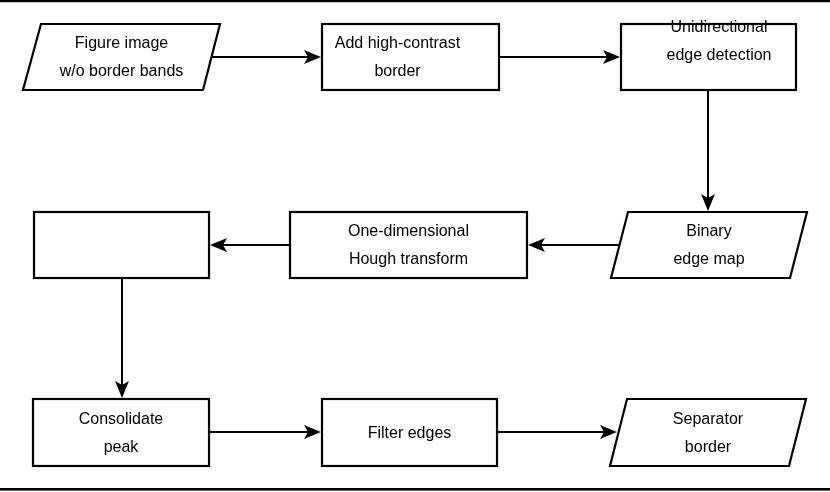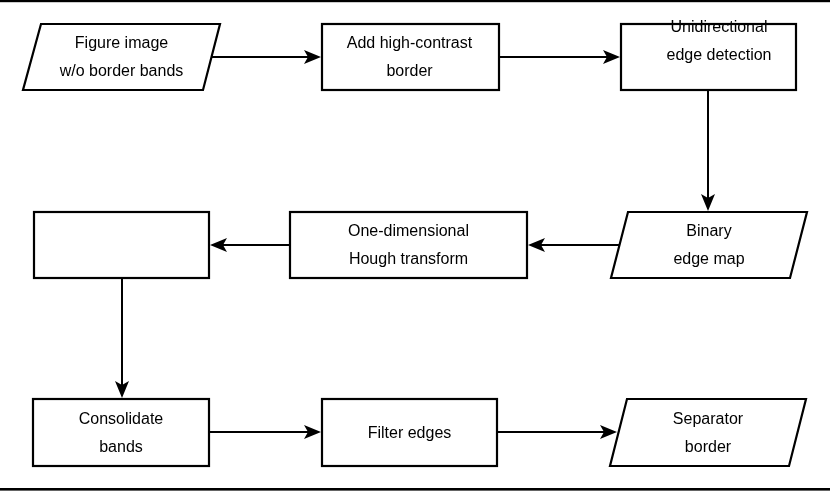--- a/index.html
+++ b/index.html
@@ -112,34 +112,34 @@
 
     <g>
       <line class="arrow-line" x1="497" y1="432" x2="604" y2="432"></line>
       <polygon class="arrow-head" points="617,432 600,425 604,432 600,439"></polygon>
     </g>
   </svg>
 
   <div class="label" style="left:23px;  top:24px;  width:197px; height:66px">Figure image
 w/o border bands</div>
 
-  <div class="label" style="left:324px; top:24px;  width:171px; height:66px">Add high-contrast
+  <div class="label" style="left:312px; top:24px;  width:171px; height:66px">Add high-contrast
 border</div>
 
   <div class="label" style="left:621px; top:8px;  width:196px; height:66px">Unidirectional
 edge detection</div>
 
   <div class="label" style="left:611px; top:212px; width:196px; height:66px">Binary
 edge map</div>
 
   <div class="label" style="left:290px; top:212px; width:237px; height:66px">One-dimensional
 Hough transform</div>
 
 
   <div class="label" style="left:33px;  top:399px; width:176px; height:67px">Consolidate
-bands</div>
+peak</div>
 
   <div class="label" style="left:322px; top:399px; width:175px; height:67px">Filter edges</div>
 
   <div class="label" style="left:610px; top:399px; width:196px; height:67px">Separator
 border</div>
 
 </div>
 
 </body></html>

